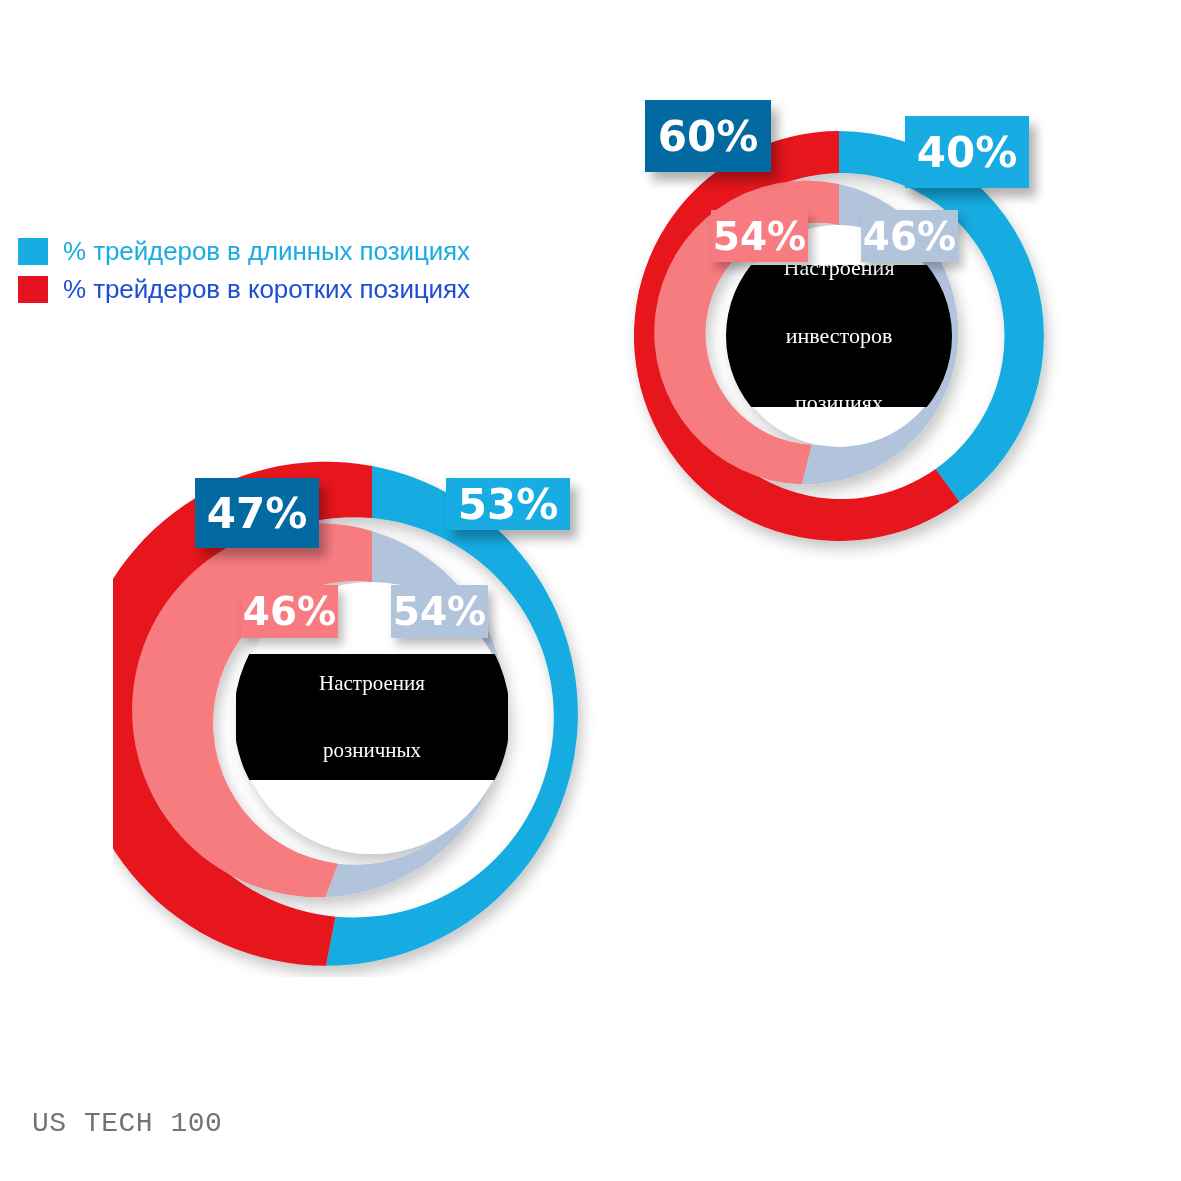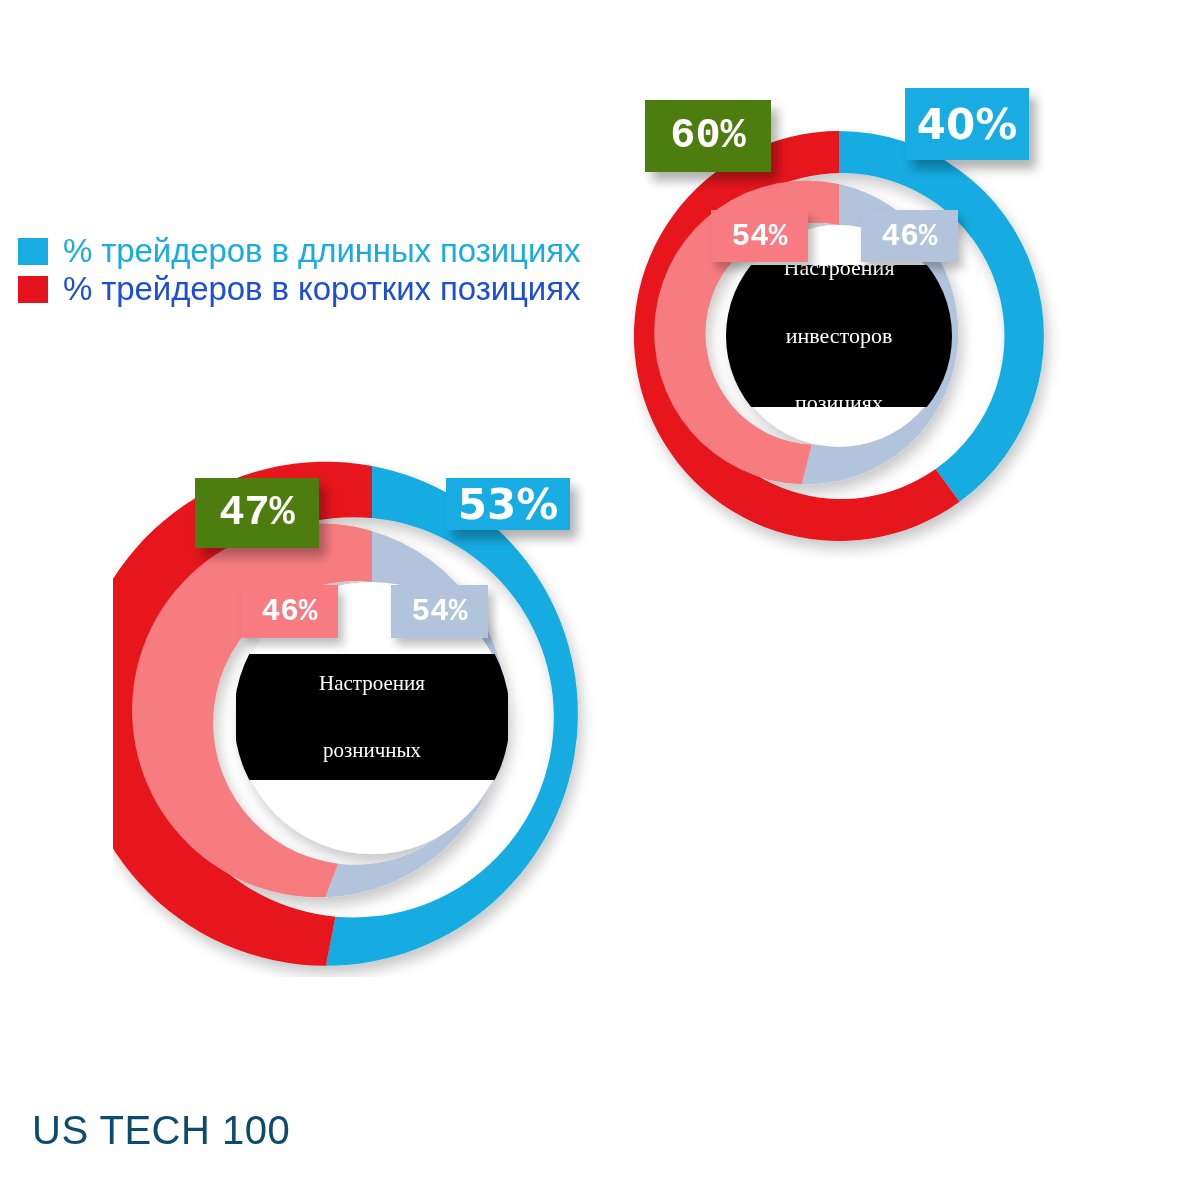--- a/index.html
+++ b/index.html
@@ -36,21 +36,21 @@
     align-items: center;
     height: 38px;
   }
   .legend-swatch {
     width: 30px;
     height: 27px;
     flex: 0 0 auto;
     margin-right: 15px;
   }
   .legend-label {
-    font-size: 33px;
+    font-size: 26px;
     letter-spacing: -0.1px;
     white-space: nowrap;
   }
   .legend-row.long .legend-label { color: #18ace2; }
   .legend-row.short .legend-label { color: #1d4ed8; }
   .legend-row.long .legend-swatch { background: #17ace2; }
   .legend-row.short .legend-swatch { background: #e6121f; }
 
   
   .donut {
@@ -81,35 +81,35 @@
   .flag {
     position: absolute;
     display: flex;
     align-items: center;
     justify-content: center;
     color: #ffffff;
     font-weight: bold;
     font-family: "DejaVu Sans", sans-serif;
   }
   .flag.outer { font-size: 42px; }
-  .flag.inner { font-size: 31px; font-family: Liberation Mono, monospace; }
-  .flag.c-red    { background: #4d7c0f; box-shadow: 7px 9px 10px rgba(0,0,0,0.30); font-family: Liberation Mono, monospace; }
+  .flag.inner { font-size: 39px; }
+  .flag.c-red    { background: #0369a1; box-shadow: 7px 9px 10px rgba(0,0,0,0.30); }
   .flag.c-blue   { background: #19ace2; box-shadow: 7px 9px 10px rgba(0,0,0,0.30); }
   .flag.c-lred   { background: #f77b80; box-shadow: 5px 7px 9px rgba(0,0,0,0.26); }
   .flag.c-lblue  { background: #b2c3dc; box-shadow: 5px 7px 9px rgba(0,0,0,0.26); }
 
   
   .footer-brand {
     position: absolute;
     left: 32px;
     top: 1108px;
-    font-size: 40px;
-    color: #0c4a6e;
+    font-size: 28px;
+    color: #737373;
     letter-spacing: 0.5px;
-    font-family: Liberation Sans, sans-serif;
+    font-family: Liberation Mono, monospace;
   }
 </style>
 </head>
 <body>
 
 <div id="stage">
 
   <div class="legend">
     <div class="legend-row long">
       <span class="legend-swatch"></span>
@@ -142,21 +142,21 @@
 
     <div class="center-band" style="left:142px; top:185px; width:228px; height:142px; font-size:22px;
                 clip-path: circle(113px at 114px 71px);">
       <span class="ln">Настроения</span>
       <span class="ln">инвесторов</span>
       <span class="ln">позициях</span>
     </div>
   </div>
 
   <div class="flag outer c-red" style="left:645px; top:100px; width:126px; height:72px;">60%</div>
-  <div class="flag outer c-blue" style="left:905px; top:88px; width:124px; height:72px;">40%</div>
+  <div class="flag outer c-blue" style="left:905px; top:116px; width:124px; height:72px;">40%</div>
   <div class="flag inner c-lred" style="left:711px; top:210px; width:97px; height:52px;">54%</div>
   <div class="flag inner c-lblue" style="left:861px; top:210px; width:97px; height:52px;">46%</div>
 
   <div class="donut" style="left:113px; top:459px;">
     <svg width="518" height="518" viewBox="0 0 518 518">
       <defs>
         <filter id="shInst" x="-30%" y="-30%" width="160%" height="160%">
           <feDropShadow dx="4" dy="8" stdDeviation="7" flood-color="#000000" flood-opacity="0.22"></feDropShadow>
         </filter>
       </defs>

